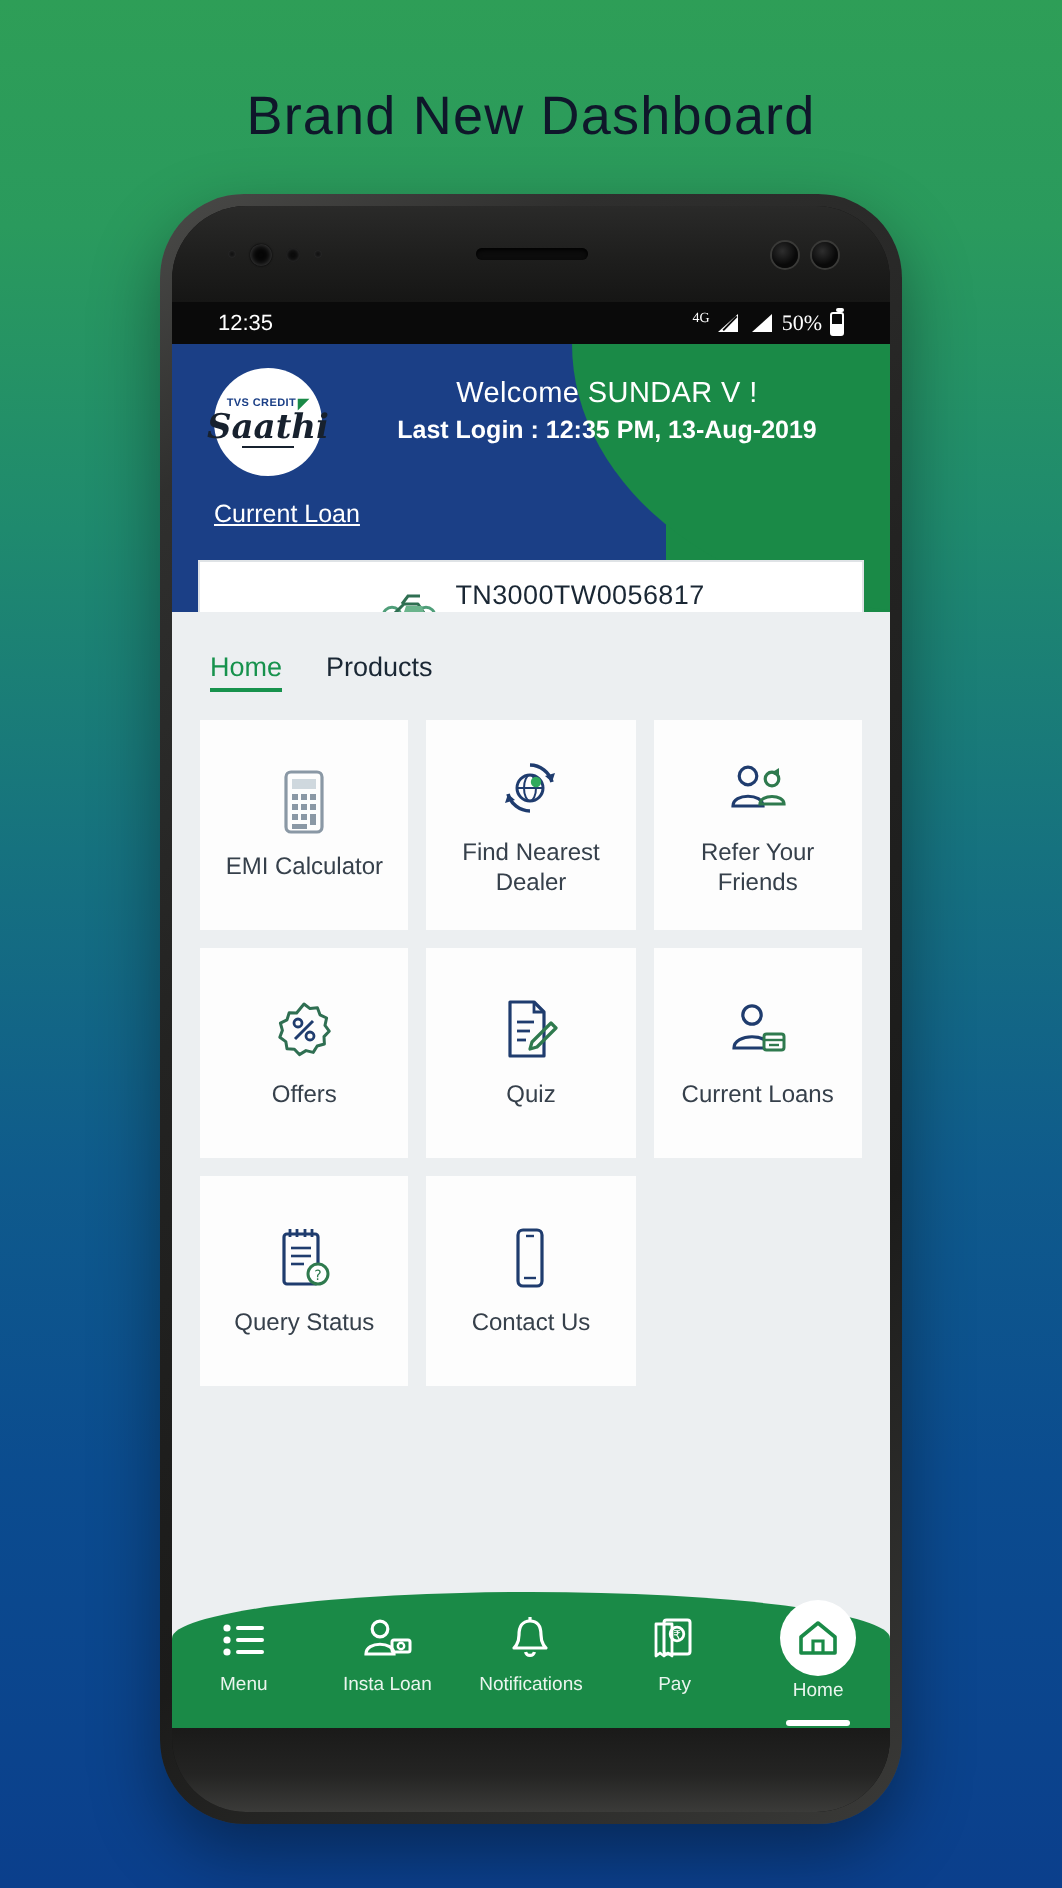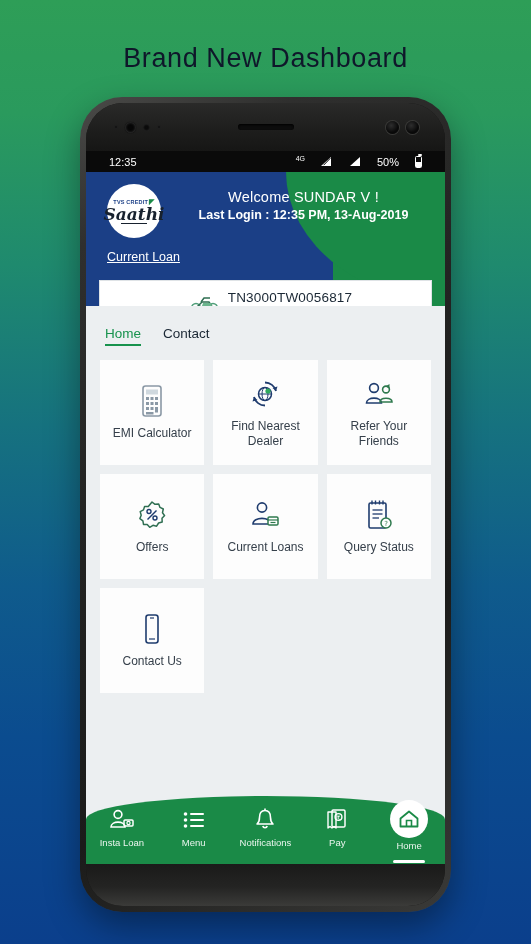--- a/index.html
+++ b/index.html
@@ -74,21 +74,21 @@
     height: 42px;
     background: linear-gradient(180deg,#1a1a19 0%, #242423 55%, #3b3b39 100%);
   }
 
   
   .statusbar {
     height: 21px; background: #0a0a0a; color: #ffffff;
     display: flex; align-items: center; justify-content: space-between;
     padding: 0 23px; font-size: 11px;
   }
-  .status-right { display: flex; align-items: center; gap: 16px; }
+  .status-right { display: flex; align-items: center; gap: 4px; font-family: Liberation Serif, serif; }
   .sig { width: 13px; height: 11px; position: relative; }
   .sig svg { display: block; }
   .batt {
     width: 7px; height: 12px; border: 1px solid #fff; border-radius: 1.5px;
     position: relative; background: linear-gradient(180deg,#0a0a0a 0 50%, #fff 50% 100%);
   }
   .batt::before {
     content:""; position: absolute; top: -3px; left: 1.5px;
     width: 4px; height: 2px; background: #fff; border-radius: 1px;
   }
@@ -288,21 +288,21 @@
               <div class="loan-no">TN3000TW0056817</div>
 
             </span>
           </div>
 
         </div>
       </div>
 
       <div class="tabs">
         <div class="tab active">Home</div>
-        <div class="tab">Contact</div>
+        <div class="tab">Products</div>
       </div>
 
       <div class="grid">
 
         <div class="tile">
           <span class="tile-icon">
             <svg width="24" height="32" viewBox="0 0 24 32">
               <rect x="3" y="1" width="18" height="30" rx="2.5" fill="none" stroke="#8a98a5" stroke-width="1.6"></rect>
               <rect x="6" y="4.5" width="12" height="5" fill="#cfd8de"></rect>
               <g fill="#8a98a5">
@@ -356,20 +356,33 @@
             <svg width="30" height="30" viewBox="0 0 30 30">
               <path d="M15 2 L18 4.3 L21.7 3.9 L23 7.4 L26.3 9 L25.5 12.7 L27.6 15.6 L25 18.3 L25.2 22 L21.6 23 L19.6 26.2 L16 25.3 L12.7 27.3 L10.2 24.6 L6.5 24.4 L5.9 20.8 L2.9 18.6 L4.2 15.2 L3.2 11.6 L6.5 9.9 L7.6 6.4 L11.3 6.5 Z" fill="none" stroke="#2f6f52" stroke-width="1.5" stroke-linejoin="round"></path>
               <circle cx="12" cy="11.5" r="2" fill="none" stroke="#1f3c6e" stroke-width="1.4"></circle>
               <circle cx="18" cy="18" r="2" fill="none" stroke="#1f3c6e" stroke-width="1.4"></circle>
               <line x1="19.5" y1="10.5" x2="10.5" y2="19.5" stroke="#1f3c6e" stroke-width="1.5"></line>
             </svg>
           </span>
           <span class="tile-label">Offers</span>
         </div>
 
+        <div class="tile">
+          <span class="tile-icon">
+            <svg width="28" height="32" viewBox="0 0 28 32">
+              <path d="M4 2 L16 2 L21 7 L21 29 L4 29 Z" fill="none" stroke="#1f3c6e" stroke-width="1.6" stroke-linejoin="round"></path>
+              <path d="M16 2 L16 7 L21 7" fill="none" stroke="#1f3c6e" stroke-width="1.4"></path>
+              <line x1="7.5" y1="12" x2="16" y2="12" stroke="#1f3c6e" stroke-width="1.4"></line>
+              <line x1="7.5" y1="16.5" x2="14" y2="16.5" stroke="#1f3c6e" stroke-width="1.4"></line>
+              <line x1="7.5" y1="21" x2="12" y2="21" stroke="#1f3c6e" stroke-width="1.4"></line>
+              <path d="M24.5 12.5 L27 15 L17.5 24.5 L14 25.5 L15 22 Z" fill="none" stroke="#2f7a4e" stroke-width="1.6" stroke-linejoin="round"></path>
+            </svg>
+          </span>
+          <span class="tile-label">Quiz</span>
+        </div>
 
         <div class="tile">
           <span class="tile-icon">
             <svg width="30" height="30" viewBox="0 0 30 30">
               <circle cx="12" cy="7.5" r="4.6" fill="none" stroke="#1f3c6e" stroke-width="1.6"></circle>
               <path d="M3 24 C3 16.5 21 16.5 21 24 Z" fill="none" stroke="#1f3c6e" stroke-width="1.6"></path>
               <rect x="18" y="17" width="10" height="8" rx="1.3" fill="#ffffff" stroke="#2f7a4e" stroke-width="1.5"></rect>
               <line x1="18" y1="20" x2="28" y2="20" stroke="#2f7a4e" stroke-width="1.2"></line>
               <line x1="20.5" y1="22.5" x2="25.5" y2="22.5" stroke="#2f7a4e" stroke-width="1.2"></line>
             </svg>
@@ -407,50 +420,50 @@
             </svg>
           </span>
           <span class="tile-label">Contact Us</span>
         </div>
       </div>
 
       <div class="bottom-nav">
 
         <div class="nav-item">
           <span class="nav-icon">
-            <svg width="26" height="22" viewBox="0 0 26 22">
-              <circle cx="9" cy="5.5" r="3.9" fill="none" stroke="#ffffff" stroke-width="1.6"></circle>
-              <path d="M2 18 C2 11.5 16 11.5 16 18 Z" fill="none" stroke="#ffffff" stroke-width="1.6"></path>
-              <rect x="15" y="11" width="9" height="6" rx="1" fill="none" stroke="#ffffff" stroke-width="1.5"></rect>
-              <circle cx="19.5" cy="14" r="1.6" fill="none" stroke="#ffffff" stroke-width="1.2"></circle>
-            </svg>
-          </span>
-          <span class="nav-label">Insta Loan</span>
-        </div>
-
-        <div class="nav-item">
-          <span class="nav-icon">
             <svg width="22" height="18" viewBox="0 0 22 18">
               <g fill="#ffffff">
                   <circle cx="2.5" cy="3" r="1.8"></circle>
                   <circle cx="2.5" cy="9" r="1.8"></circle>
                   <circle cx="2.5" cy="15" r="1.8"></circle>
                 </g>
               <g stroke="#ffffff" stroke-width="2" stroke-linecap="round">
                 <line x1="8" y1="3" x2="20" y2="3"></line>
                   <line x1="8" y1="9" x2="20" y2="9"></line>
                   <line x1="8" y1="15" x2="20" y2="15"></line>
               </g>
             </svg>
           </span>
           <span class="nav-label">Menu</span>
         </div>
 
         <div class="nav-item">
           <span class="nav-icon">
+            <svg width="26" height="22" viewBox="0 0 26 22">
+              <circle cx="9" cy="5.5" r="3.9" fill="none" stroke="#ffffff" stroke-width="1.6"></circle>
+              <path d="M2 18 C2 11.5 16 11.5 16 18 Z" fill="none" stroke="#ffffff" stroke-width="1.6"></path>
+              <rect x="15" y="11" width="9" height="6" rx="1" fill="none" stroke="#ffffff" stroke-width="1.5"></rect>
+              <circle cx="19.5" cy="14" r="1.6" fill="none" stroke="#ffffff" stroke-width="1.2"></circle>
+            </svg>
+          </span>
+          <span class="nav-label">Insta Loan</span>
+        </div>
+
+        <div class="nav-item">
+          <span class="nav-icon">
             <svg width="22" height="24" viewBox="0 0 22 24">
               <path d="M11 2.5 C15 2.5 16.5 5.5 16.5 9.5 C16.5 14 19 16 19 16 L3 16 C3 16 5.5 14 5.5 9.5 C5.5 5.5 7 2.5 11 2.5 Z" fill="none" stroke="#ffffff" stroke-width="1.6" stroke-linejoin="round"></path>
               <line x1="11" y1="0.5" x2="11" y2="2.5" stroke="#ffffff" stroke-width="1.6"></line>
               <path d="M8.8 18 C9.3 20.3 12.7 20.3 13.2 18" fill="none" stroke="#ffffff" stroke-width="1.6"></path>
             </svg>
           </span>
           <span class="nav-label">Notifications</span>
         </div>
 
         <div class="nav-item">

